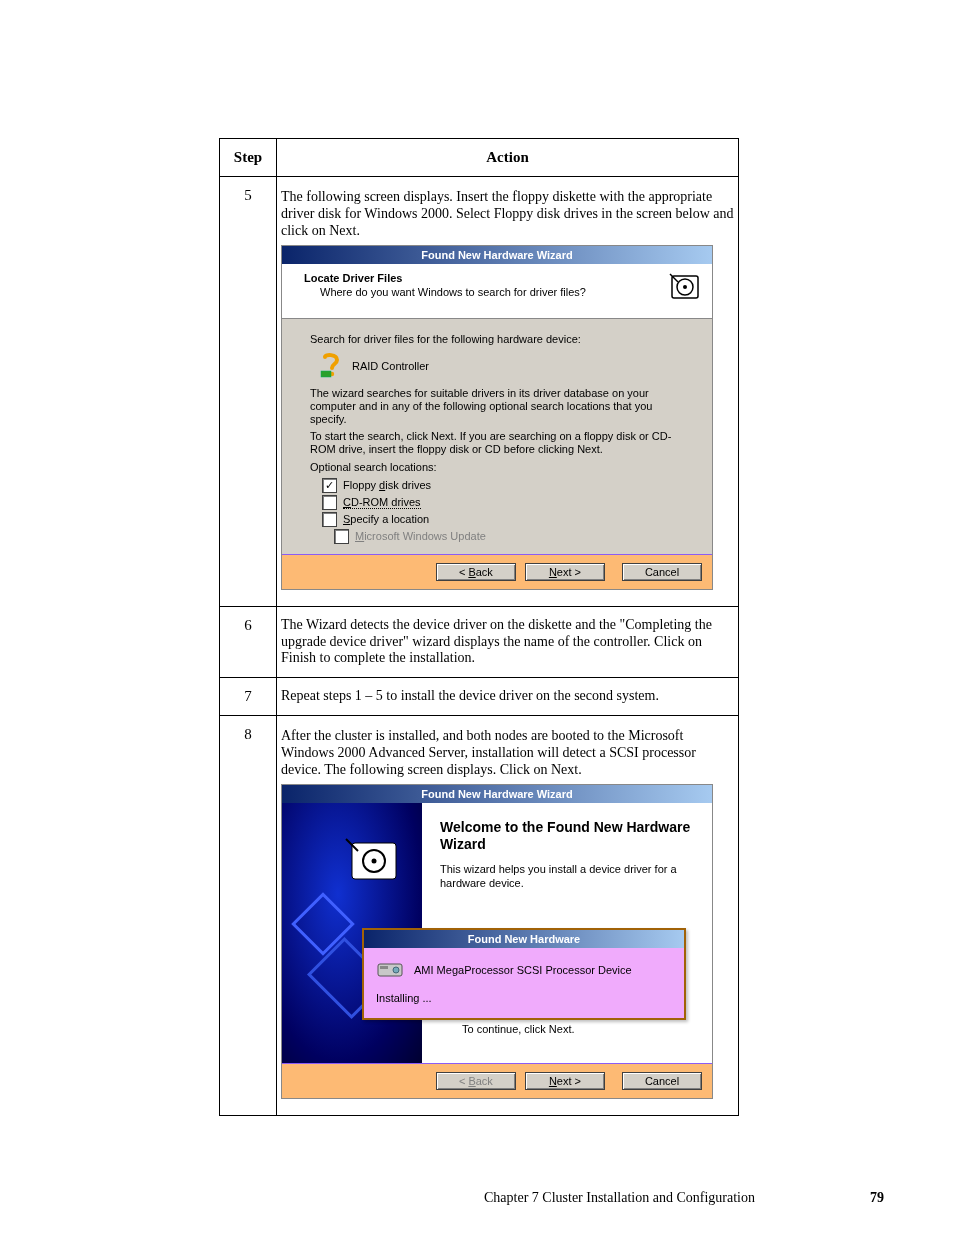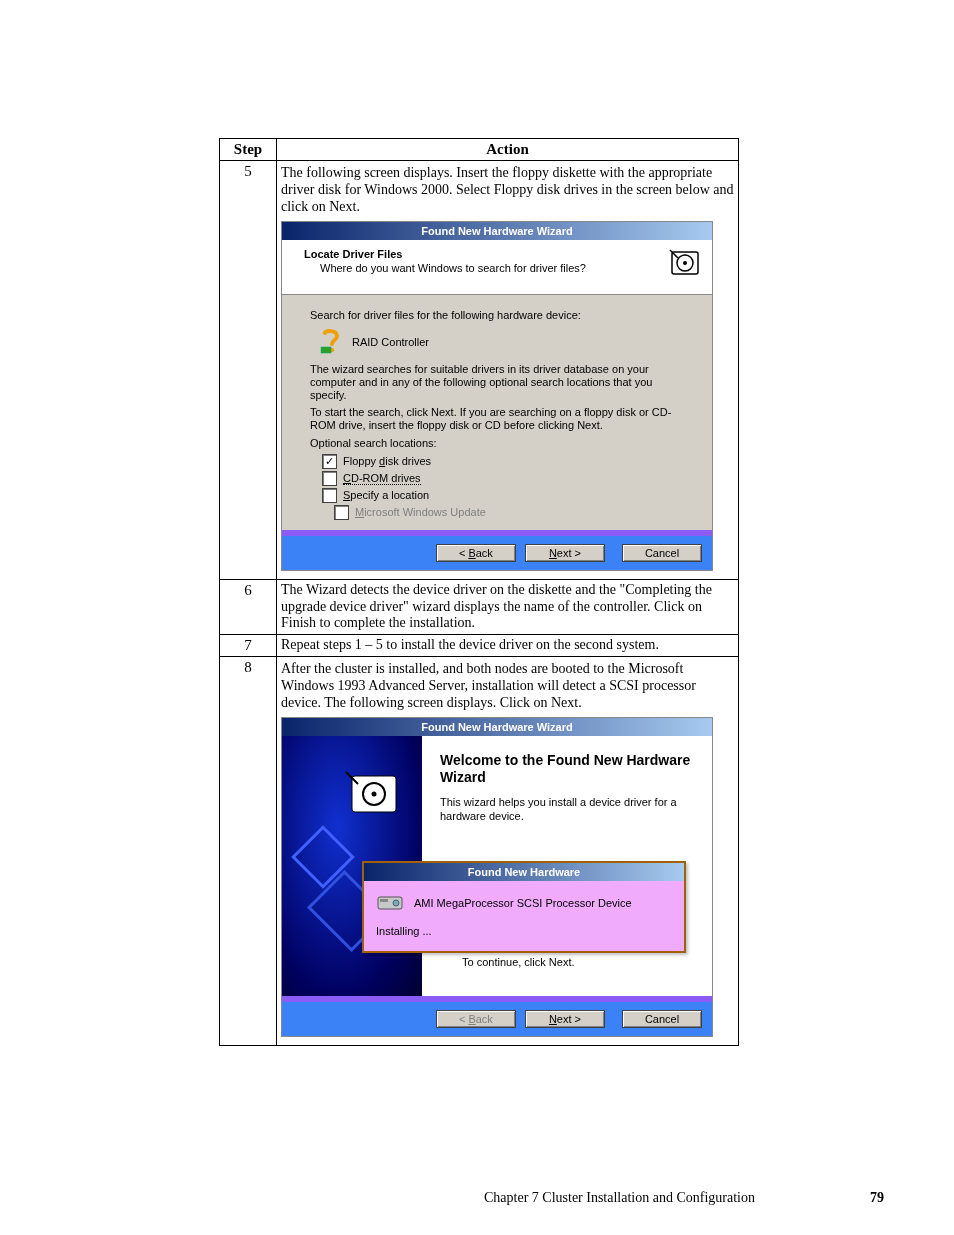--- a/index.html
+++ b/index.html
@@ -19,21 +19,21 @@
     top: 138px;
     width: 520px;
   }
   table.main {
     border-collapse: collapse;
     width: 100%;
   }
   table.main th, table.main td {
     border: 1px solid #000;
     vertical-align: top;
-    padding: 2px 4px;
+    padding: 10px 4px;
   }
   table.main th {
     font-weight: bold;
     text-align: center;
     font-size: 15px;
   }
   .step-col { width: 48px; text-align: center; }
   .action-col { text-align: left; }
   .action-text { font-size: 14px; line-height: 1.2; padding: 2px 0; }
   .wizard-dialog {
@@ -79,24 +79,24 @@
   .win-checkbox {
     width: 13px; height: 13px; border: 1px solid #404040;
     background: #fff; margin-right: 6px; display: inline-flex;
     align-items: center; justify-content: center; font-size: 11px;
     box-shadow: inset 1px 1px 0 #808080, inset -1px -1px 0 #fff;
   }
   .win-checkbox.checked::after { content: "✓"; font-size: 11px; line-height: 1; }
   .checkbox-row.disabled { color: #808080; margin-left: 24px; }
   .u { text-decoration: underline; }
   .button-row {
-    border-top: 6px solid #8b5cf6;
+    border-top: 1px solid #8b5cf6;
     padding: 8px 10px;
     text-align: right;
-    background: #3b82f6;
+    background: #fdba74;
   }
   .win-button {
     display: inline-block;
     min-width: 62px;
     padding: 2px 8px;
     margin-left: 6px;
     font-size: 11px;
     text-align: center;
     background: #d4d0c8;
     border: 1px solid #404040;
@@ -228,21 +228,21 @@
   </tr>
 
   <tr>
     <td class="step-col">7</td>
     <td class="action-col action-text">Repeat steps 1 – 5 to install the device driver on the second system.</td>
   </tr>
 
   <tr>
     <td class="step-col">8</td>
     <td class="action-col">
-      <div class="action-text">After the cluster is installed, and both nodes are booted to the Microsoft Windows 1993 Advanced Server, installation will detect a SCSI processor device. The following screen displays. Click on Next.</div>
+      <div class="action-text">After the cluster is installed, and both nodes are booted to the Microsoft Windows 2000 Advanced Server, installation will detect a SCSI processor device. The following screen displays. Click on Next.</div>
 
       <div class="wizard-dialog" style="position:relative;">
         <div class="titlebar">Found New Hardware Wizard</div>
         <div class="wizard2-body">
           <div class="sidebar">
             <svg viewBox="0 0 140 260" width="140" height="260">
 
               <g transform="translate(70,40)">
                 <rect x="0" y="0" width="44" height="36" rx="3" fill="#fff" stroke="#000"></rect>
                 <circle cx="22" cy="18" r="11" fill="none" stroke="#000" stroke-width="2"></circle>

